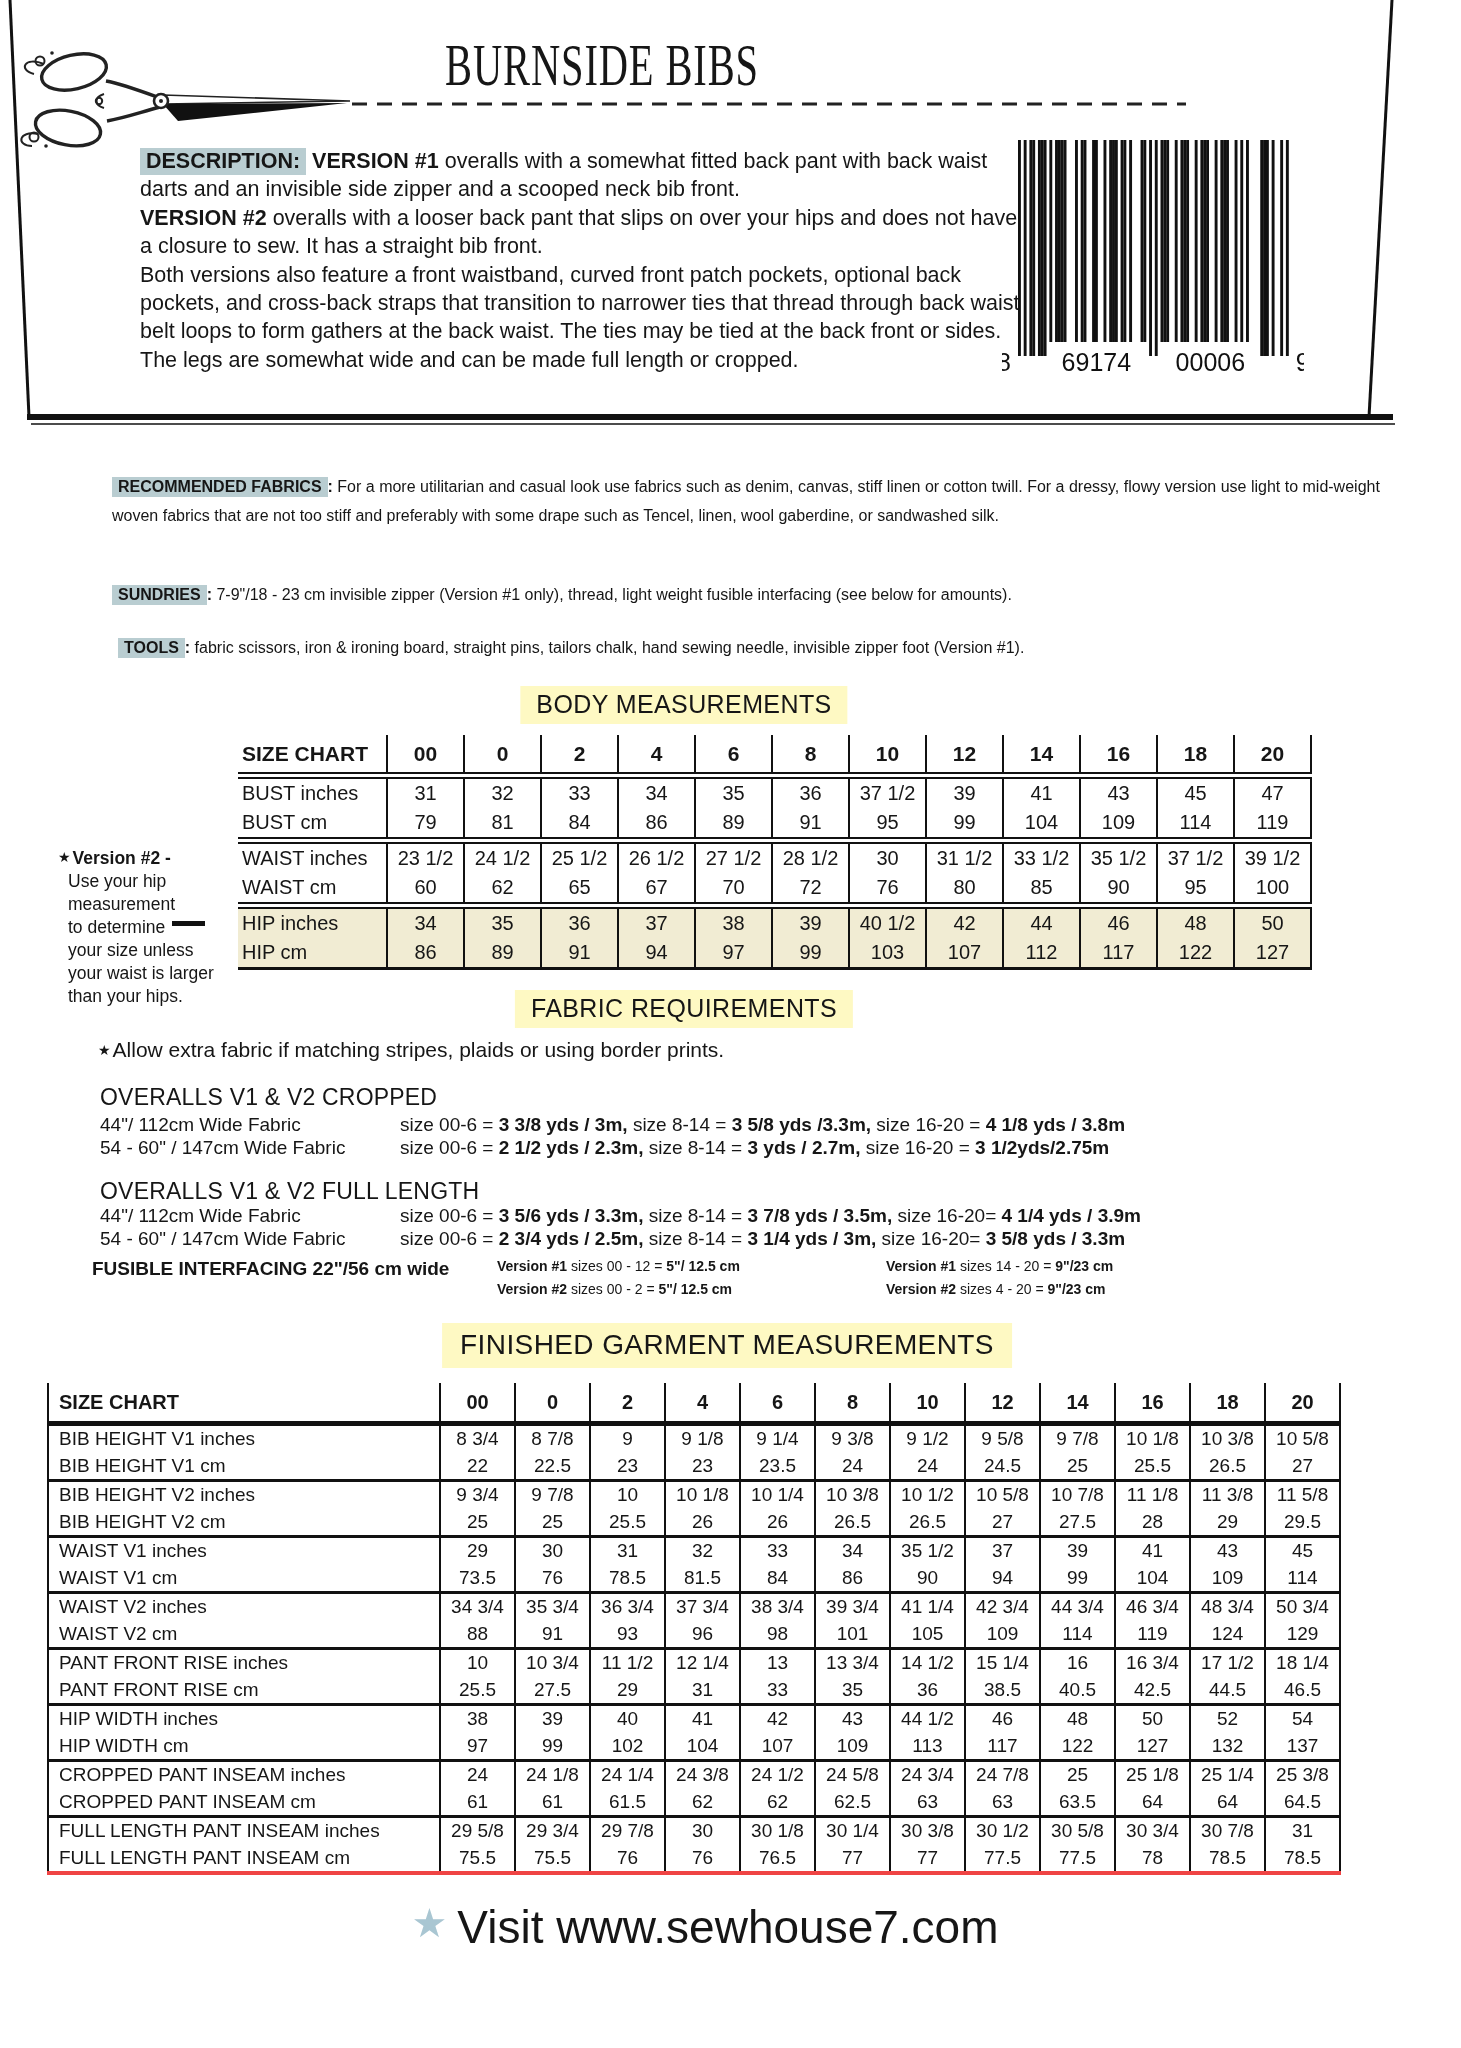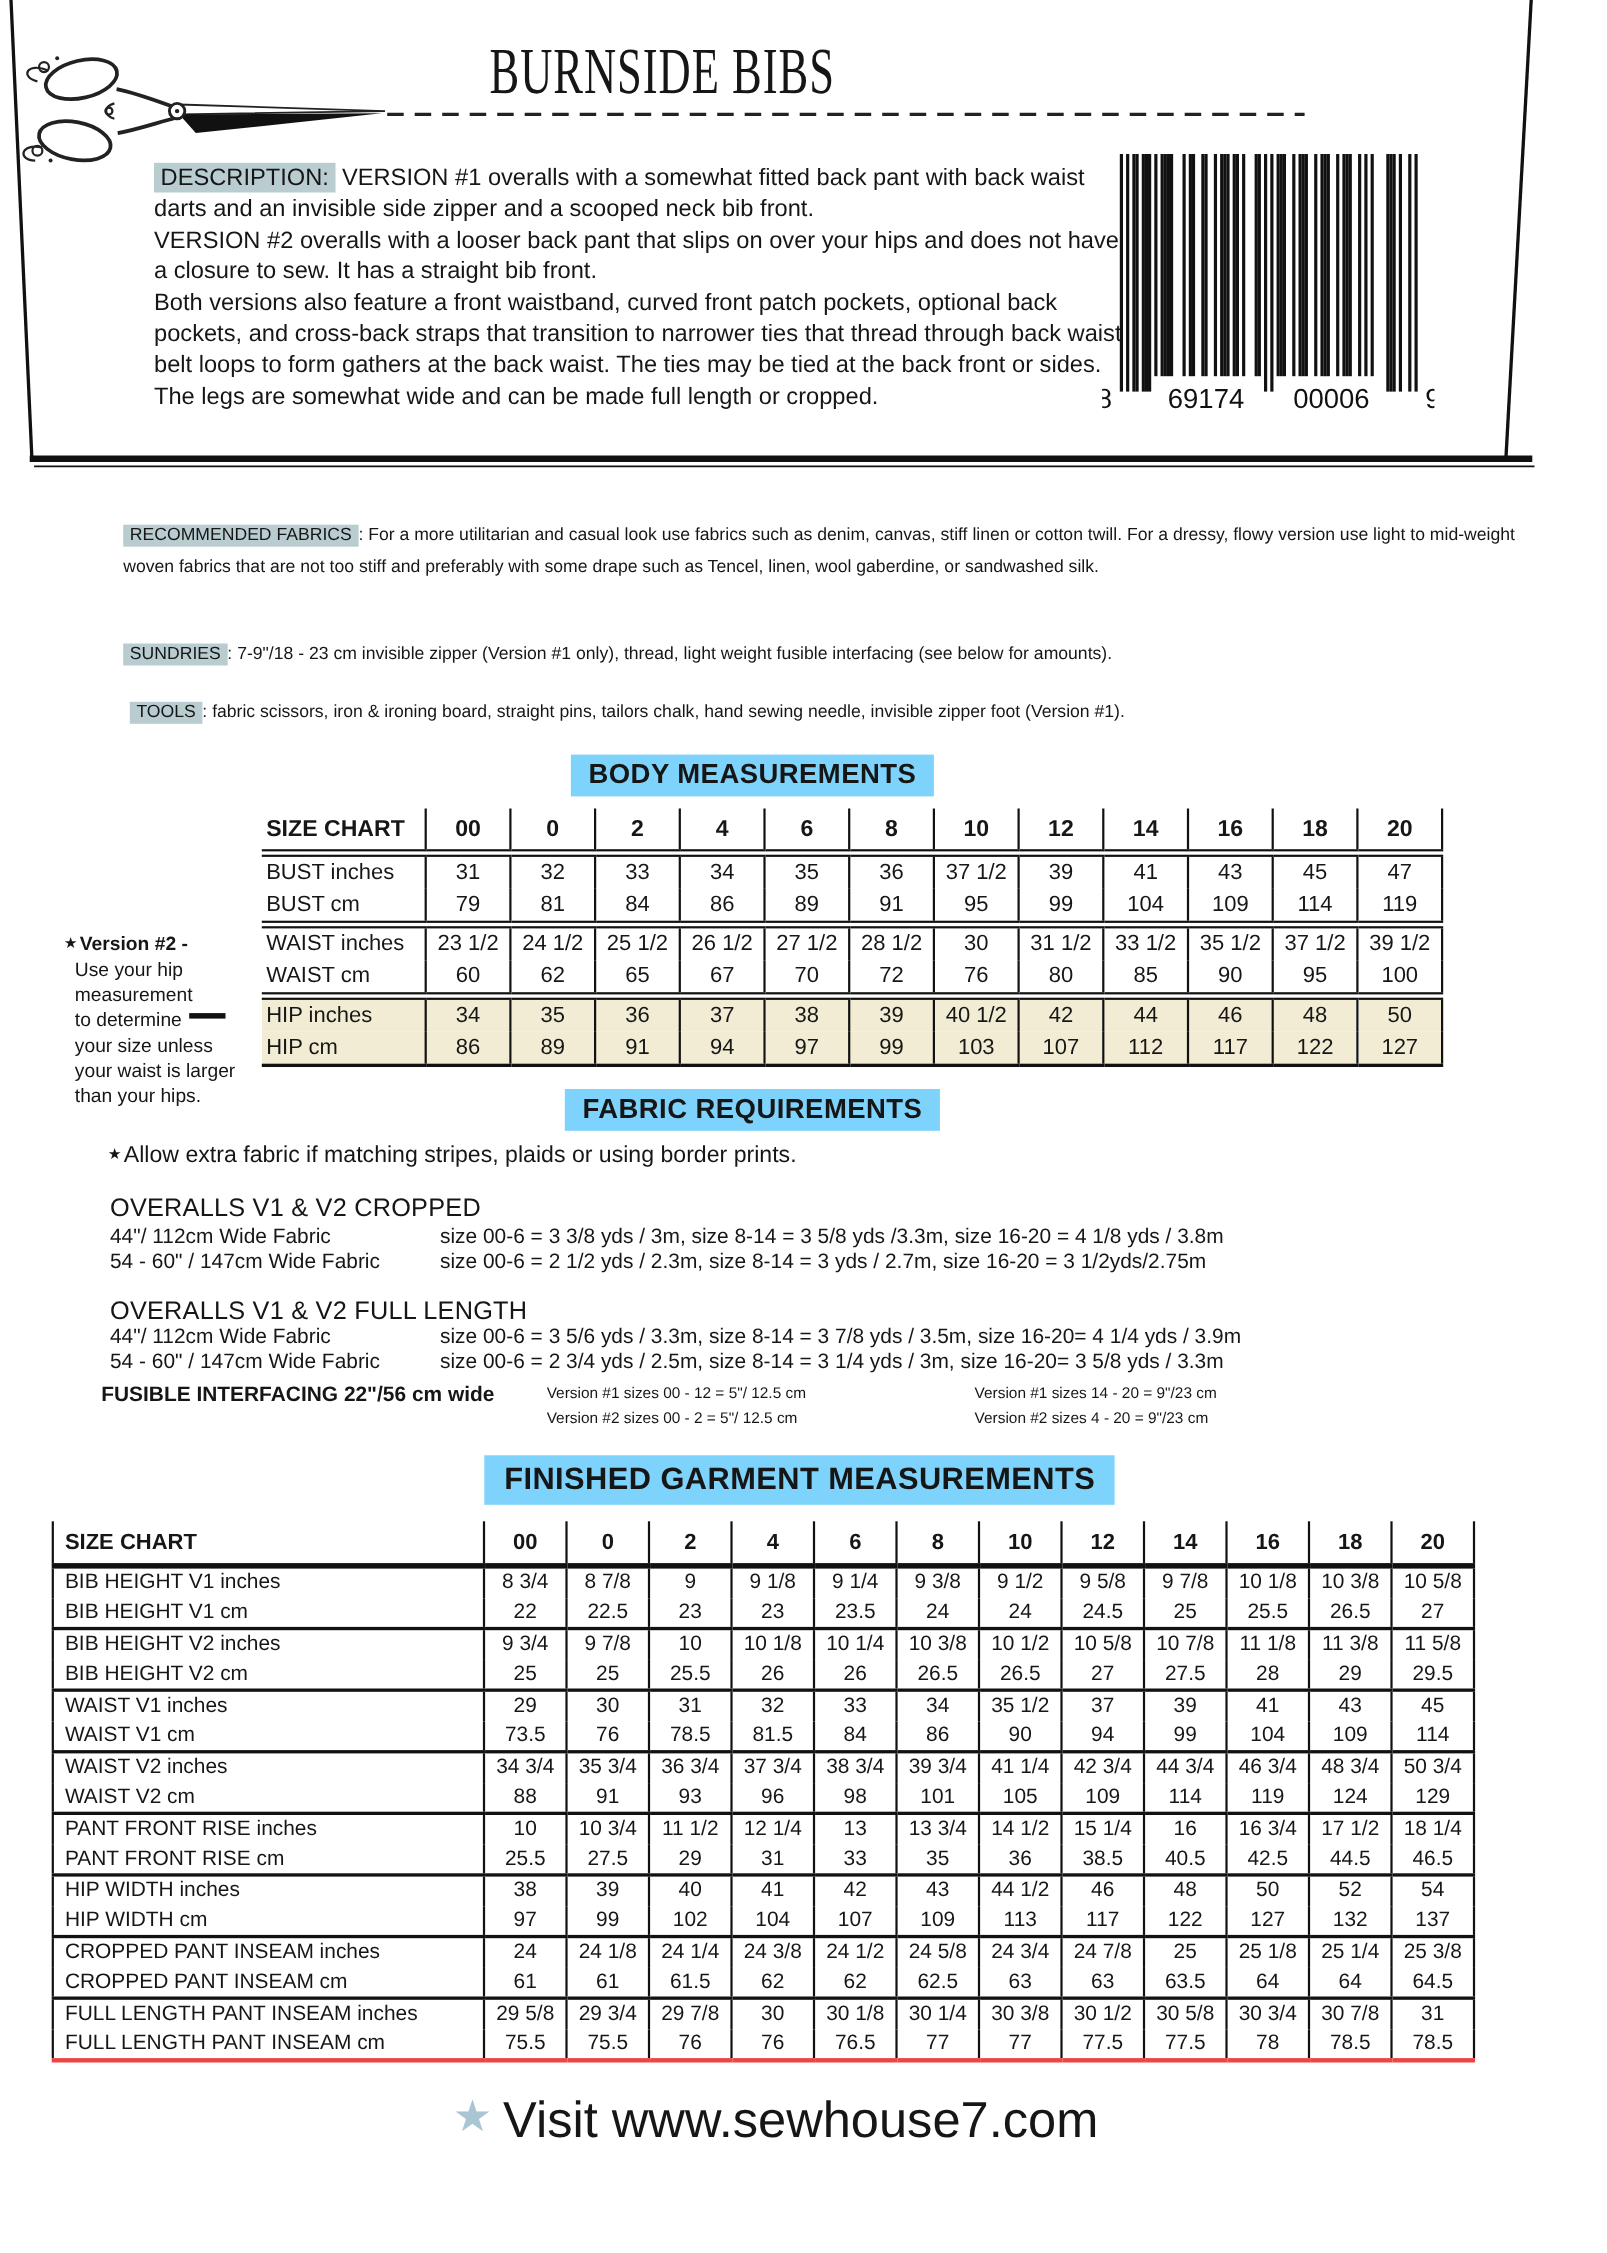--- a/index.html
+++ b/index.html
@@ -2,21 +2,21 @@
 <html><head>
 <meta charset="utf-8">
 <style>
   html,body{margin:0;padding:0}
   body{
     width:1461px;height:2048px;position:relative;background:#ffffff;
     font-family:"Liberation Sans","DejaVu Sans",sans-serif;color:#161616;
     overflow:hidden;
   }
   .abs{position:absolute}
-  .b{font-weight:normal}
+  .b{font-weight:bold}
   .hl{background:#b9cdd1;padding:1px 6px 2px 6px}
   
   #panel-border{left:0;top:0;width:1461px;height:432px;pointer-events:none}
   #title{
     left:392px;top:30px;width:420px;text-align:center;
     font-family:"Liberation Serif","DejaVu Serif",serif;font-size:46px;
     transform:scale(0.88,1.3);transform-origin:center top;letter-spacing:1px;
     white-space:nowrap;
   }
   #description{
@@ -24,21 +24,21 @@
     white-space:pre-line;
   }
   #barcode{left:1002px;top:138px}
   #barcode text{font-family:"Liberation Sans",sans-serif;font-size:25px;fill:#111}
   
   .para{font-size:16px;line-height:29px}
   #rec-fabrics{left:112px;top:472px;width:1305px}
   #sundries{left:112px;top:580px;width:1330px}
   #tools{left:118px;top:633px;width:1330px}
   .shead{
-    background:#7dd3fc;font-weight:bold;display:inline-block;
+    background:#fef9c3;font-weight:normal;display:inline-block;
     padding:4px 16px 5px 16px;font-size:25px;letter-spacing:.4px;white-space:nowrap;
   }
   #bm-head{left:684px;top:686px;transform:translateX(-50%)}
   #fr-head{left:684px;top:990px;transform:translateX(-50%)}
   #fg-head{left:727px;top:1323px;transform:translateX(-50%);font-size:28px;padding:6px 18px 7px 18px}
   
   .meas{border-collapse:collapse;table-layout:fixed}
   .meas th,.meas td{padding:0;text-align:center;font-weight:normal;overflow:hidden;white-space:nowrap}
   #bm-table{left:238px;top:735px}
   .bm th,.bm td{width:75px;border-left:2px solid #111}

